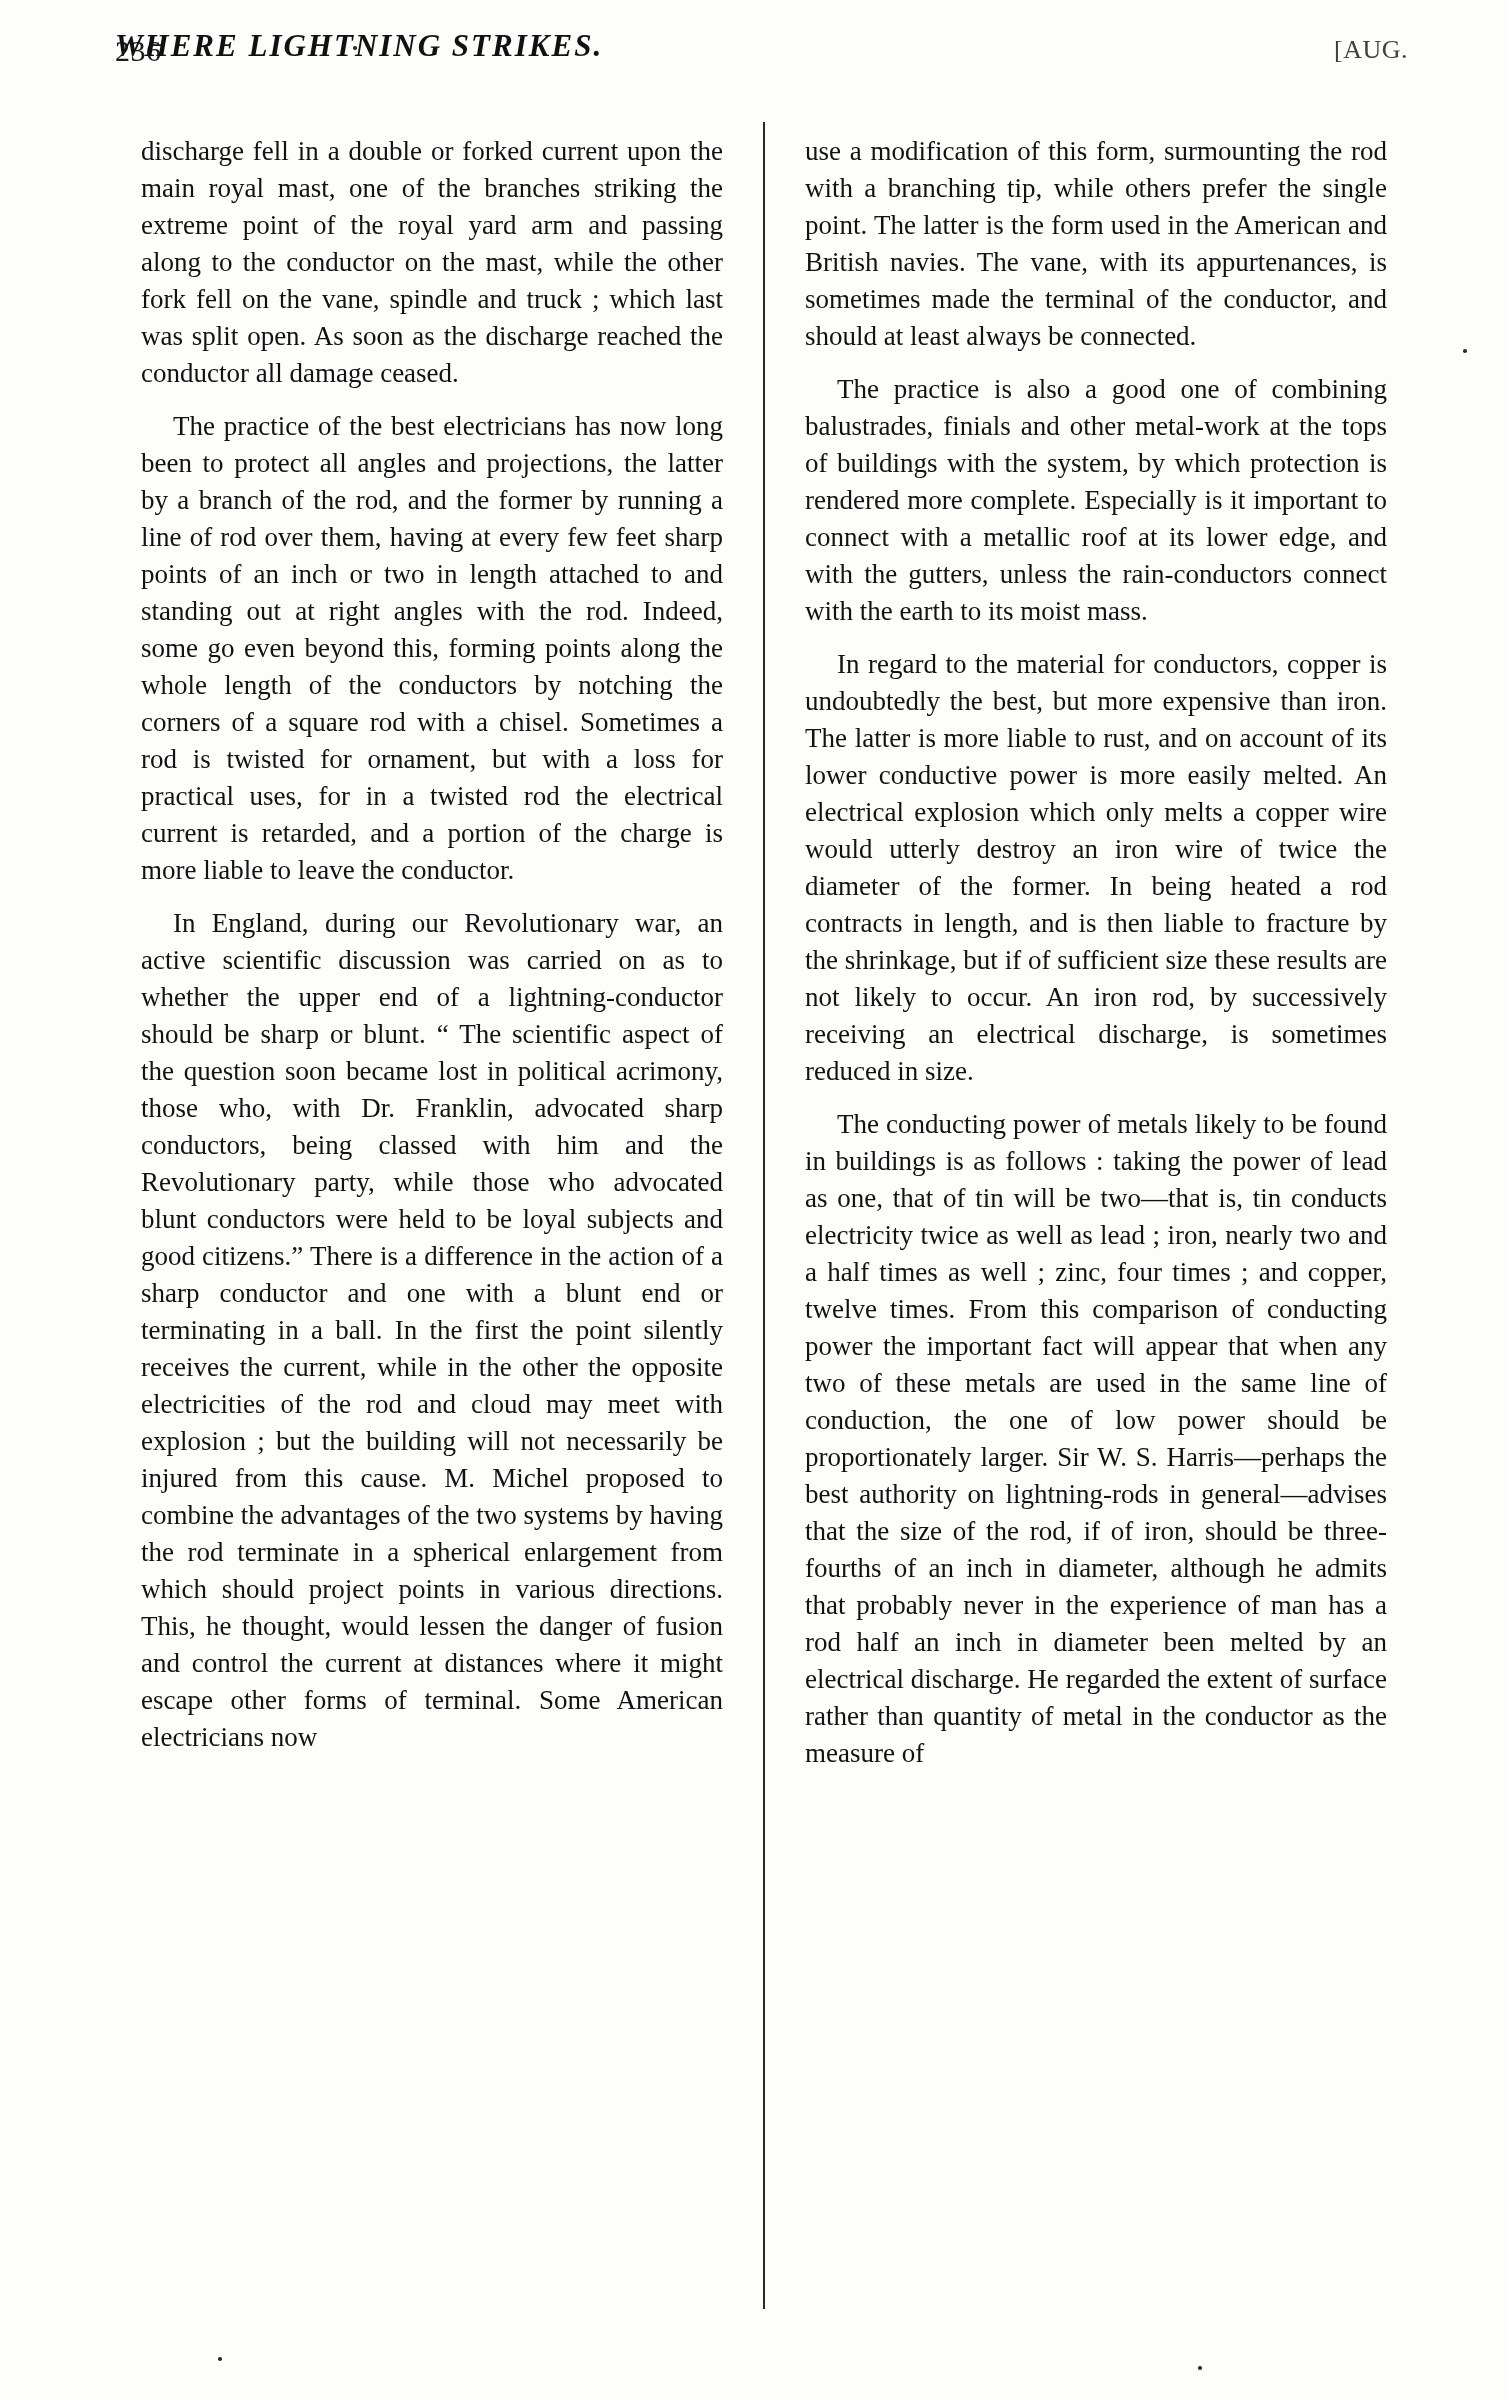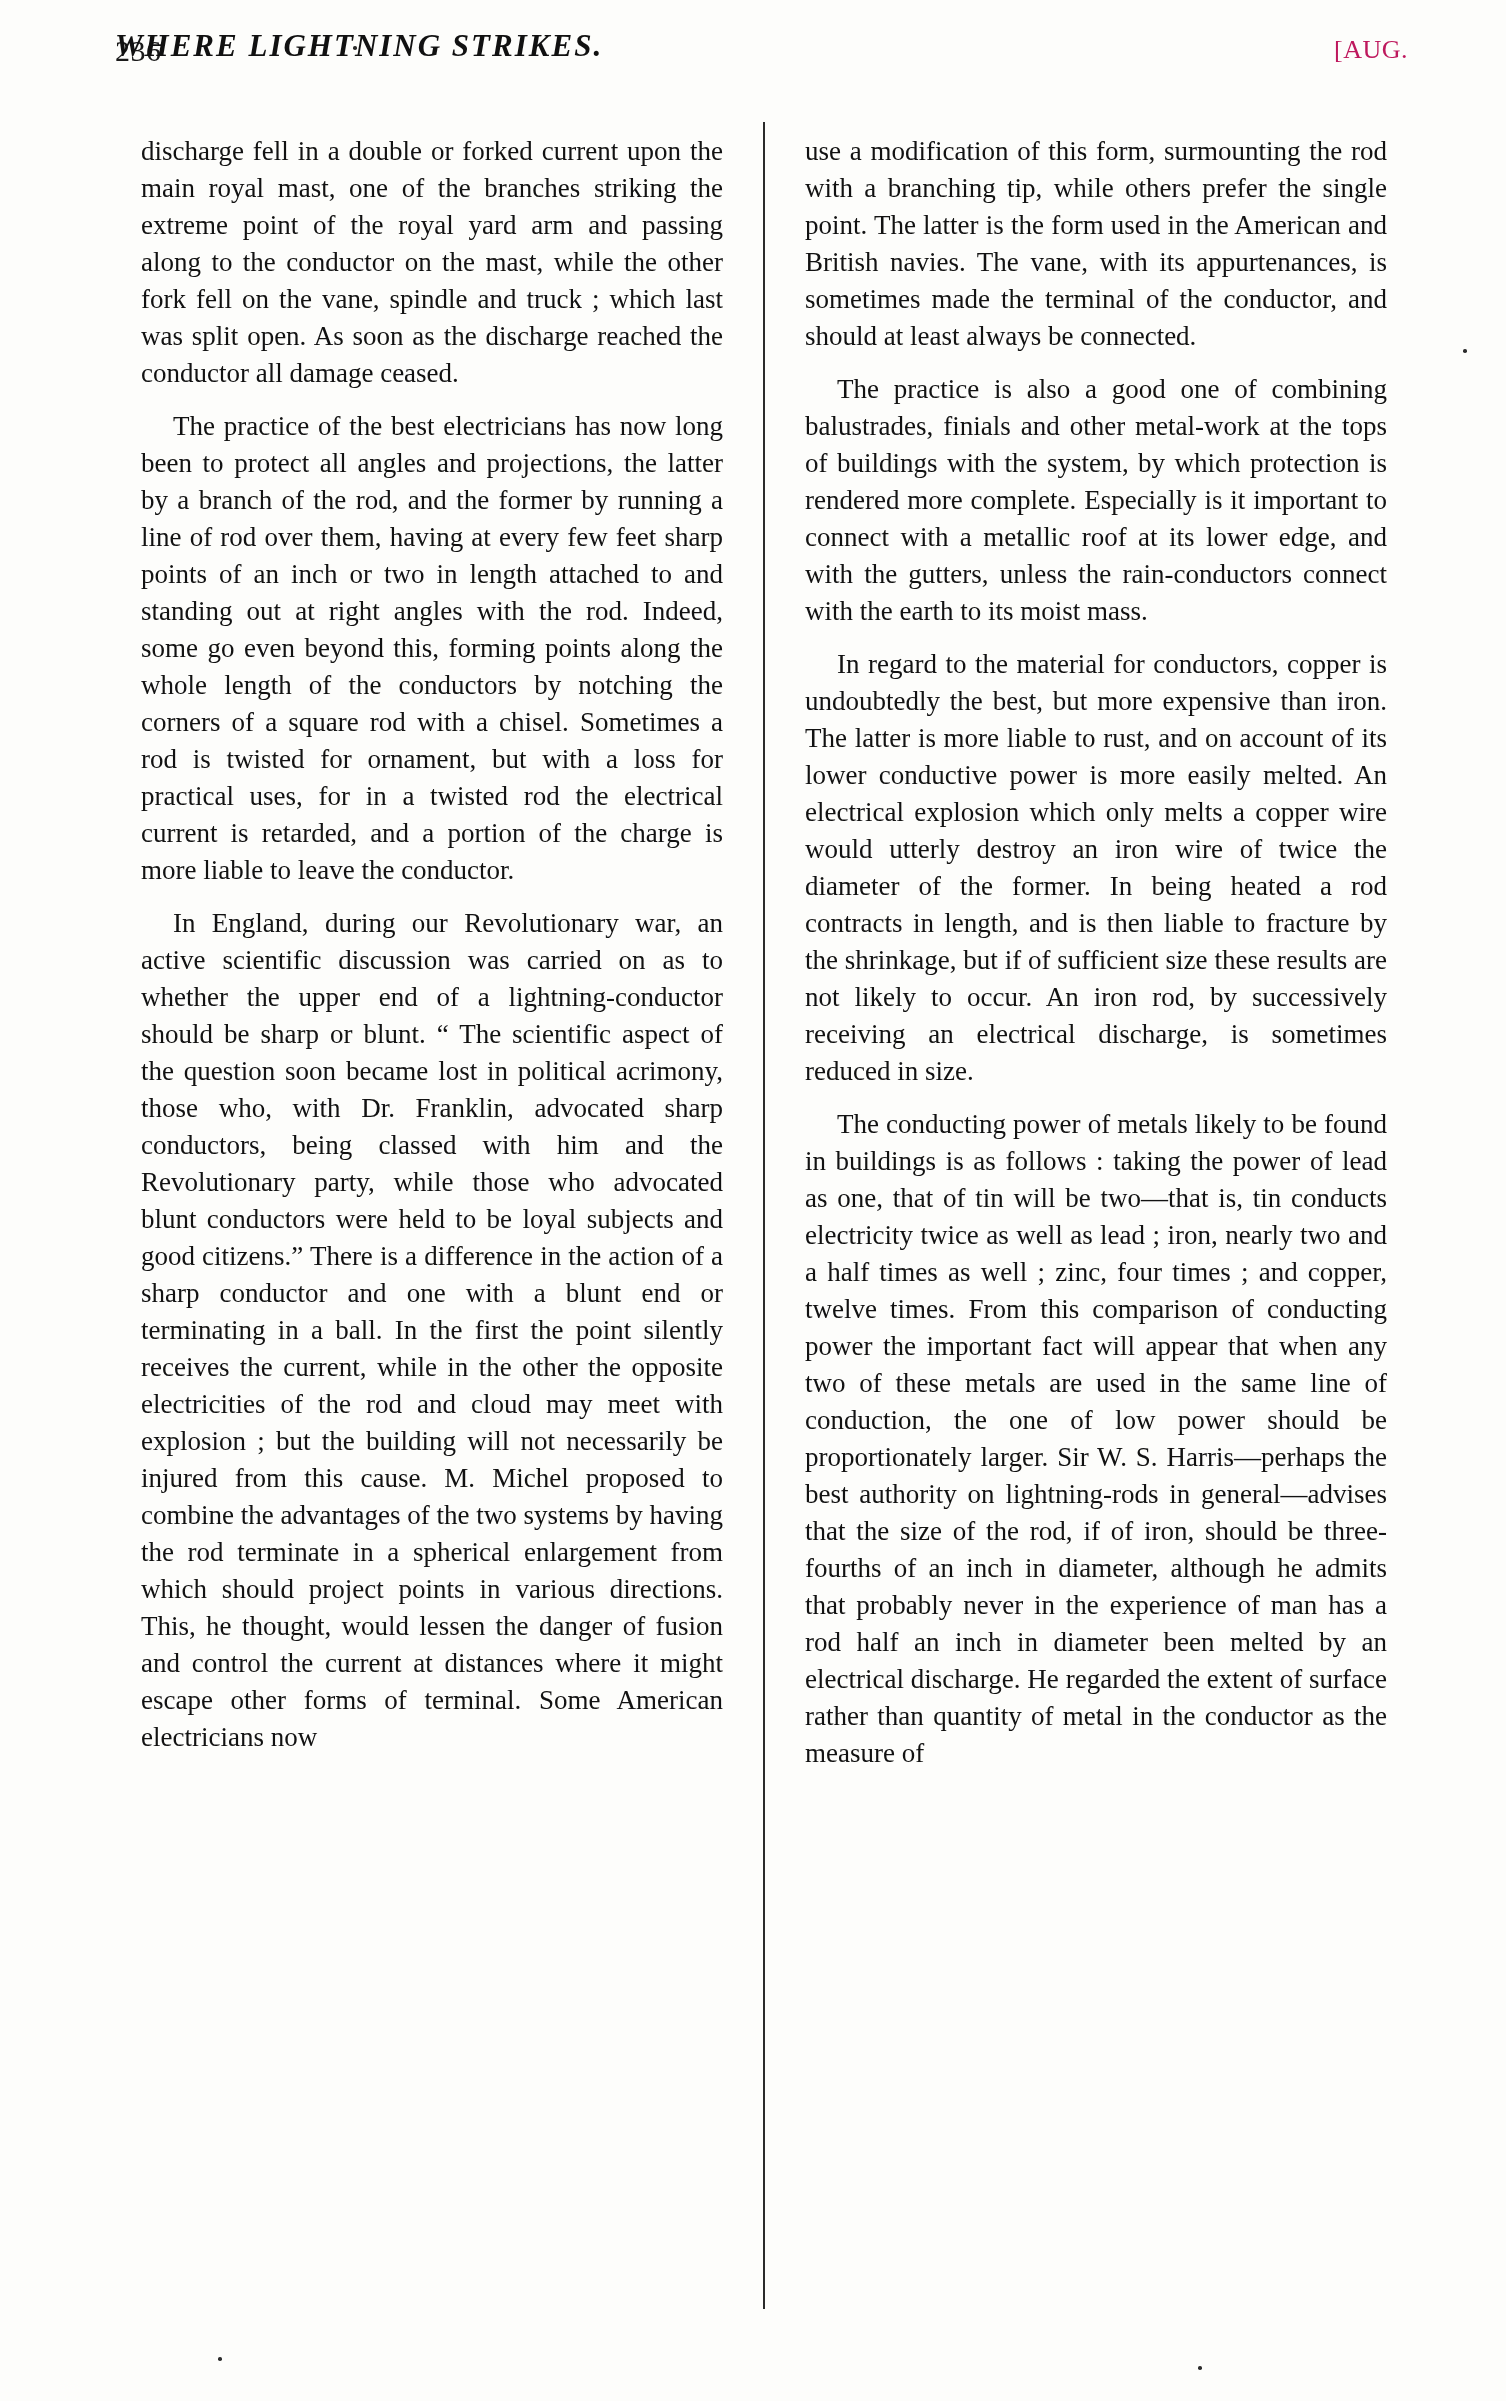--- a/index.html
+++ b/index.html
@@ -49,21 +49,21 @@
     font-weight: bold;
     letter-spacing: 2px;
     color: #111;
   }
   .issue-marker {
     position: absolute;
     right: 0;
     top: 7px;
     font-size: 26px;
     letter-spacing: 0.5px;
-    color: #be185d;
+    color: #404040;
   }
   .columns {
     position: absolute;
     top: 117px;
     left: 125px;
     width: 1278px;
     height: 2212px;
   }
   .col {
     position: absolute;

